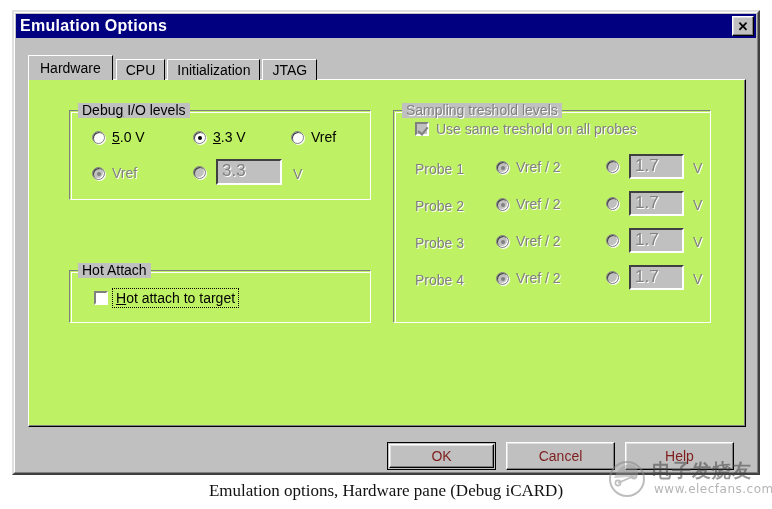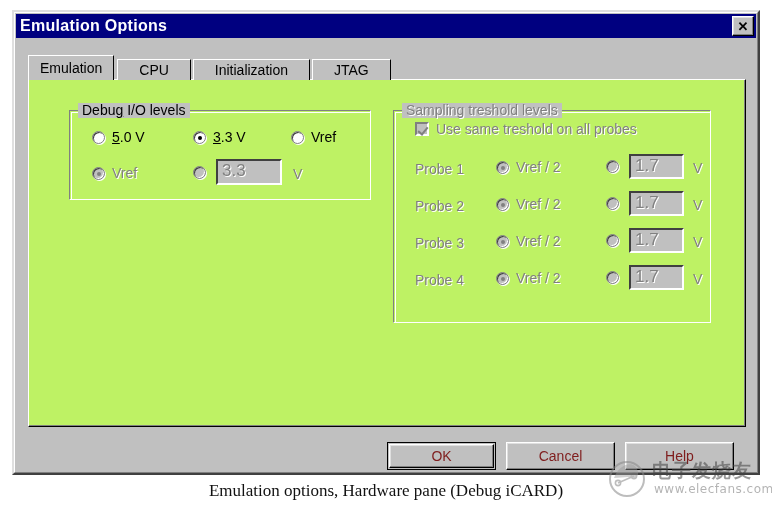--- a/index.html
+++ b/index.html
@@ -90,21 +90,21 @@
     top: 44px;
     right: 14px;
     height: 24px;
     display: flex;
     align-items: flex-end;
     z-index: 3;
   }
   .tab {
     height: 21px;
     background: #c0c0c0;
-    padding: 0 21px;
+    padding: 0 9px;
     display: flex;
     align-items: center;
     justify-content: center;
     font-size: 14px;
     color: #000000;
     box-sizing: border-box;
     border-top: 1px solid #ffffff;
     border-left: 1px solid #ffffff;
     border-right: 1px solid #000000;
     margin-right: 2px;
@@ -392,21 +392,21 @@
 
   <div class="titlebar">
     <div class="titlebar-text">Emulation Options</div>
     <div class="titlebar-buttons">
       <div class="tb-btn">✕</div>
     </div>
   </div>
 
   <div class="tabstrip">
     <div class="tab selected">
-      <span>Emulation</span>
+      <span>Hardware</span>
     </div>
     <div class="tab">
       <span>CPU</span>
     </div>
     <div class="tab">
       <span>Initialization</span>
     </div>
     <div class="tab">
       <span>JTAG</span>
     </div>
@@ -438,20 +438,31 @@
           <span class="radio-label disabled">Vref</span>
         </div>
         <div class="radio" style="left:124px; top:56px;">
           <span class="radio-dot disabled"></span>
         </div>
         <div class="textfield" style="left:147px; top:49px; width:66px; height:26px;">3.3</div>
         <div class="slabel disabled" style="left:224px; top:57px;">V</div>
       </div>
     </div>
 
+    <div class="groupbox" style="left:40px; top:183px; width:302px; height:60px;">
+      <div class="gb-frame"></div>
+      <div class="gb-title">Hot Attach</div>
+
+      <div class="gb-body">
+        <div class="checkbox" style="left:25px; top:18px;">
+          <span class="cb-box"></span>
+          <span class="cb-label focus"><span class="accel">H</span><span>ot attach to target</span></span>
+        </div>
+      </div>
+    </div>
 
     <div class="groupbox" style="left:364px; top:23px; width:318px; height:220px;">
       <div class="gb-frame"></div>
       <div class="gb-title disabled">Sampling treshold levels</div>
 
       <div class="gb-body">
 
         <div class="checkbox" style="left:22px; top:12px;">
           <span class="cb-box checked disabled"></span>
           <span class="cb-label disabled">Use same treshold on all probes</span>

